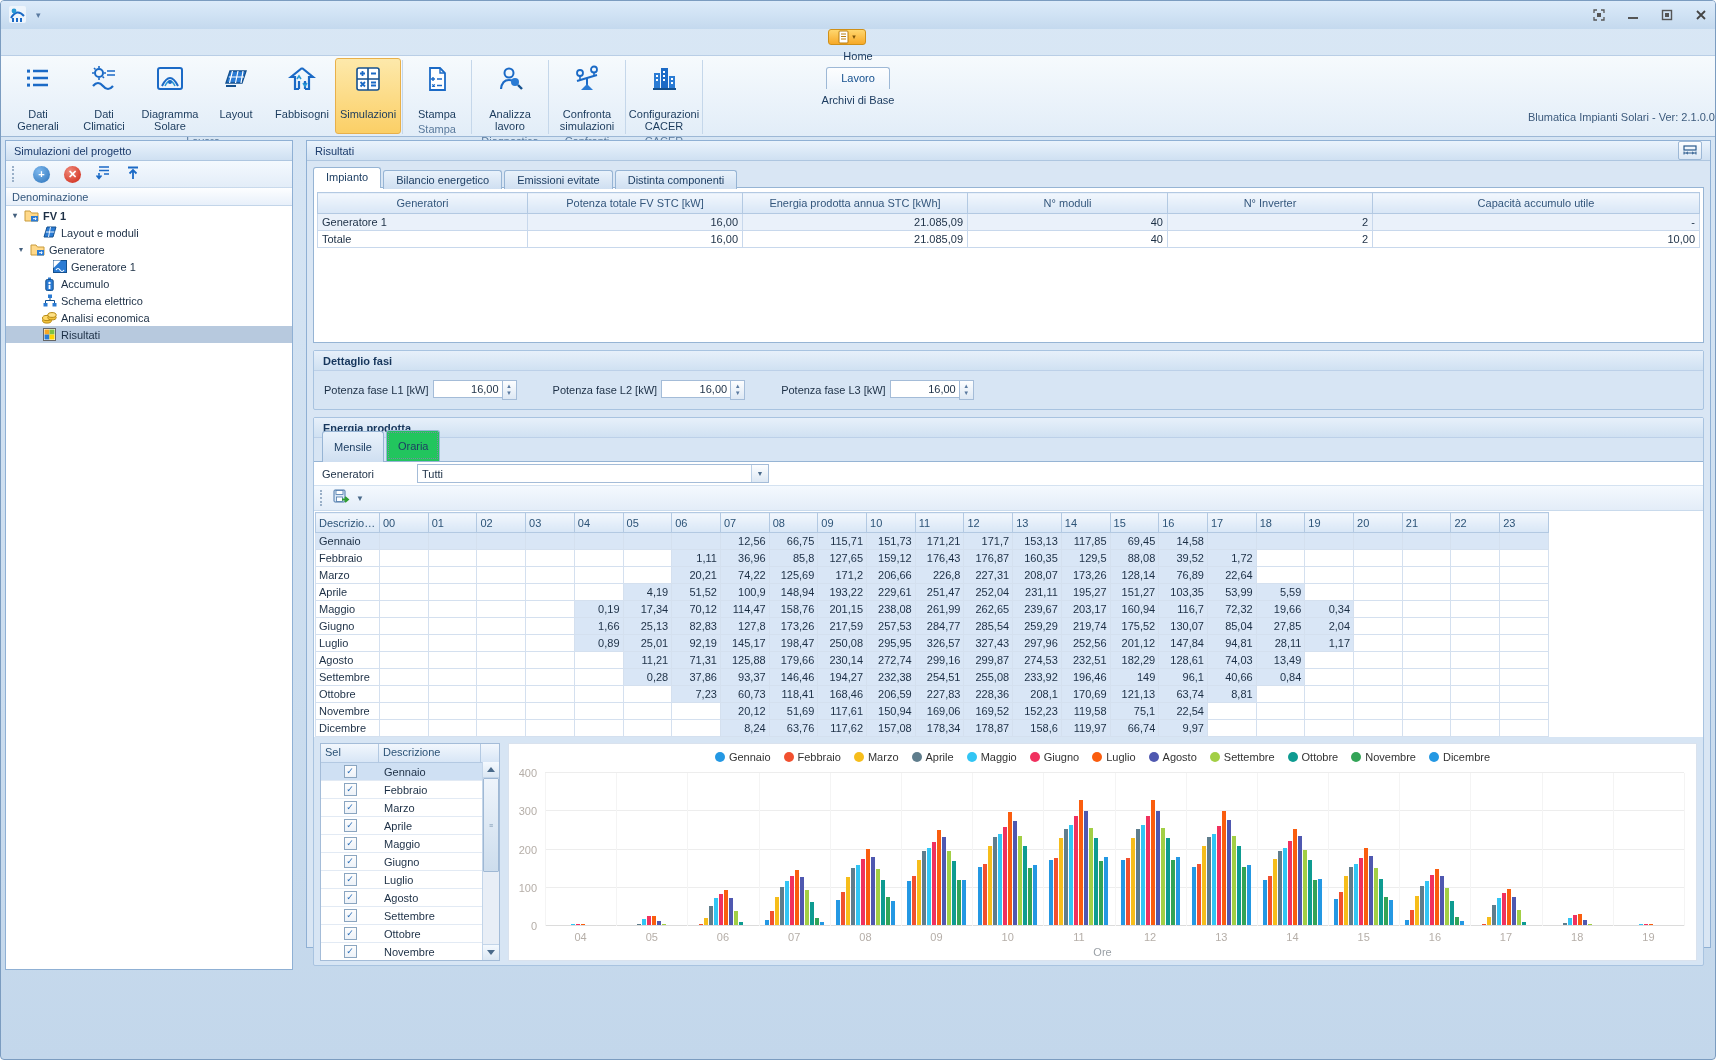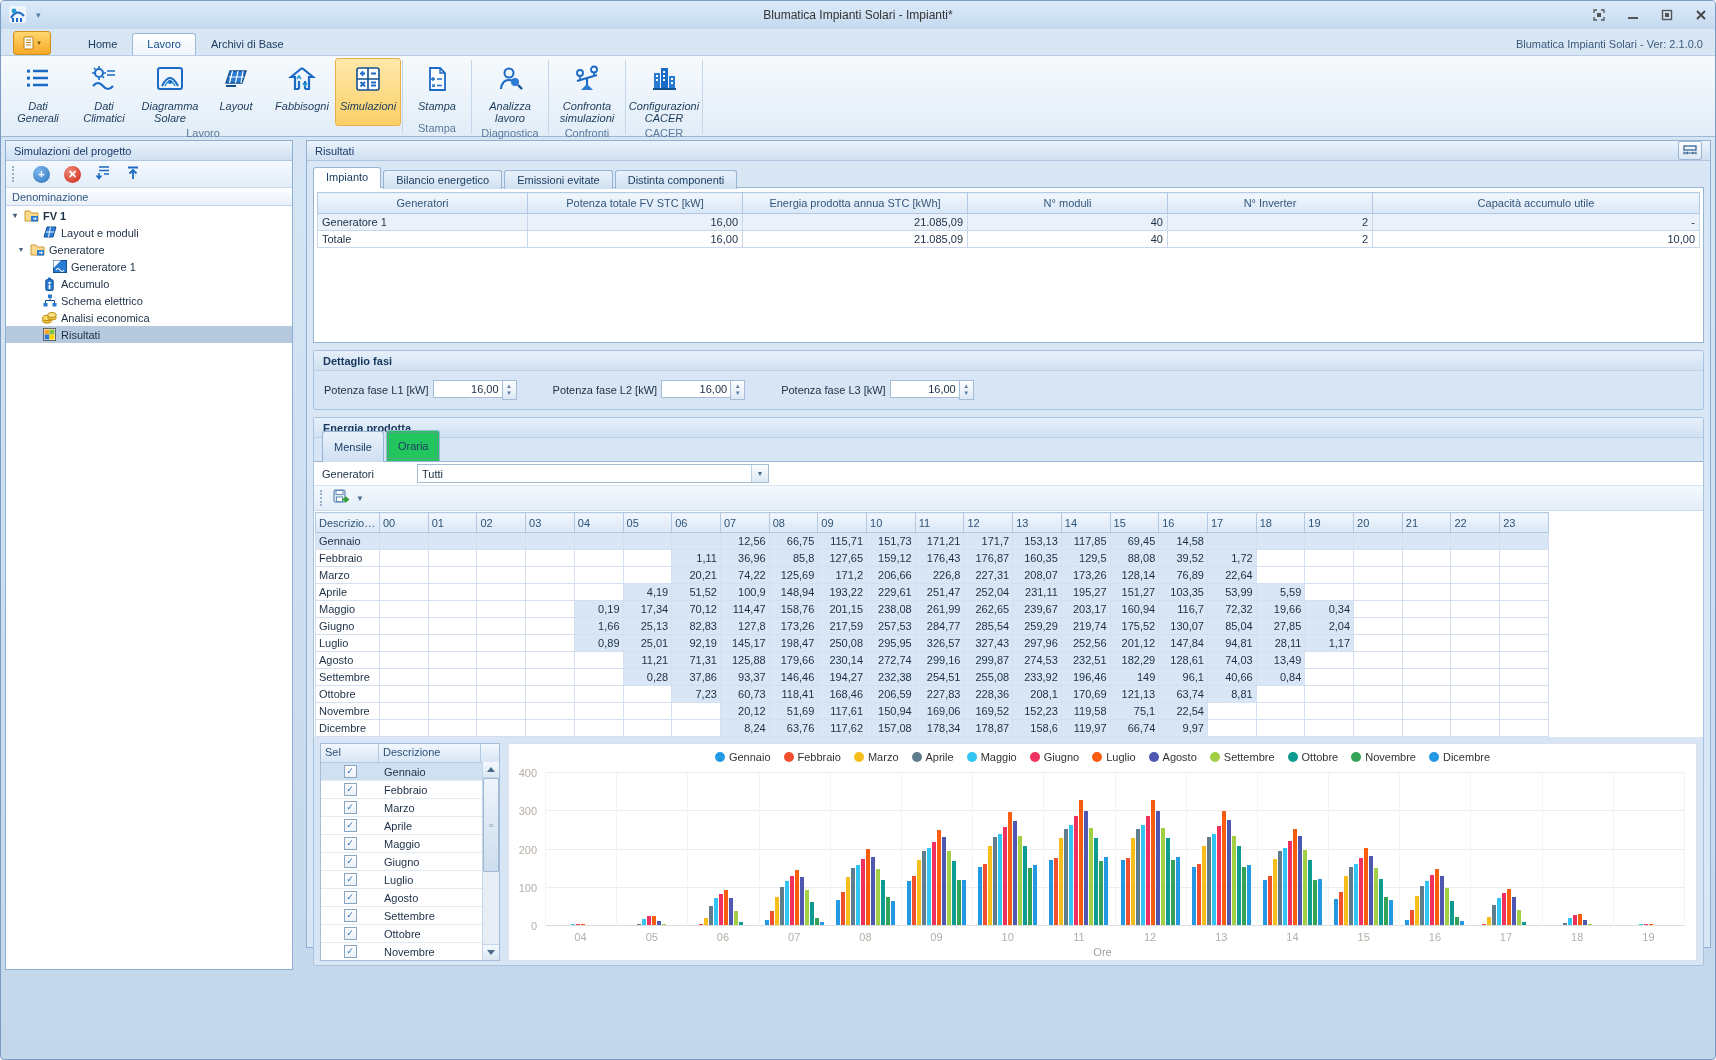--- a/index.html
+++ b/index.html
@@ -7,38 +7,38 @@
   .window{position:relative;width:1714px;height:1058px;border:1px solid #7b9cc0;border-radius:4px;
     background:linear-gradient(#d9e7f5,#c3d7eb);overflow:hidden;}
   
   .titlebar{height:28px;display:flex;align-items:center;padding:0 8px;
     background:linear-gradient(#dcebfa,#c4d9ee);position:relative;}
   .titlebar .title{position:absolute;left:0;right:0;text-align:center;color:#333;font-size:12px;pointer-events:none;}
   .qat-caret{margin-left:10px;color:#5a7aa0;font-size:9px;}
   .wincontrols{margin-left:auto;display:flex;gap:22px;align-items:center;z-index:2;}
   .wincontrols svg{display:block;}
   
-  .tabrow{height:26px;display:flex;align-items:flex-end;padding:0 12px;position:relative;}
+  .tabrow{height:26px;display:flex;align-items:center;padding:0 0;position:relative;flex-direction:column;}
   .appbtn{width:36px;height:22px;margin-right:22px;margin-bottom:0;border-radius:3px;border:1px solid #d09018;
     background:linear-gradient(#ffd76e,#f7a928);display:flex;align-items:center;justify-content:center;gap:2px;}
   .rtab{padding:4px 14px 5px 14px;color:#1d3c60;border:1px solid transparent;border-bottom:none;}
   .rtab.active{background:linear-gradient(#fdfeff,#eef5fc);border-color:#9db8d6;border-radius:3px 3px 0 0;color:#15508e;}
   .verlabel{margin-left:auto;color:#3c5a7c;padding-bottom:5px;}
   
   .ribbon{height:78px;background:linear-gradient(#f6fafd,#e2edf8);border-top:1px solid #b9cee6;
     border-bottom:1px solid #9db8d6;display:flex;align-items:stretch;padding:2px 4px 0 4px;}
   .rgroup{display:flex;flex-direction:column;}
   .rgroup-items{display:flex;align-items:stretch;flex:1;}
   .rgroup-label{text-align:center;color:#5a7a9c;padding:1px 8px 2px 8px;}
   .rsep{width:1px;background:#c5d7ea;margin:2px 1px;}
   .rbtn{width:62px;padding:3px 1px 1px 1px;display:flex;flex-direction:column;align-items:center;border:1px solid transparent;border-radius:3px;}
   .rbtn.wide{width:70px;}
   .rbtn.selected{background:linear-gradient(#fde9ab,#fbcf66);border-color:#e8b04a;}
   .ricon{height:34px;display:flex;align-items:center;justify-content:center;}
-  .rlabel{text-align:center;color:#1a3a5c;line-height:12px;margin-top:4px;font-style:italic;}
+  .rlabel{text-align:center;color:#1a3a5c;line-height:12px;margin-top:12px;}
   
   .content{display:flex;padding:3px 4px 0 4px;height:920px;gap:5px;}
   
   .left-panel{width:286px;height:828px;border:1px solid #8fb0d4;background:#fff;display:flex;flex-direction:column;}
   .panel-header{height:19px;background:linear-gradient(#eaf3fc,#cfe0f2);border-bottom:1px solid #aec6e0;
     color:#1a3a6b;display:flex;align-items:center;padding:0 8px;}
   .lp-toolbar{height:26px;background:linear-gradient(#f4f9fe,#e3edf8);border-bottom:1px solid #c9daec;
     display:flex;align-items:center;gap:14px;padding:0 6px;}
   .grip{width:3px;height:16px;border-left:2px dotted #9ab0c8;margin-right:2px;}
   .colheader{height:17px;background:linear-gradient(#fdfeff,#e8f0fa);border-bottom:1px solid #c3d5e9;
@@ -158,21 +158,20 @@
       <svg width="17" height="17" viewBox="0 0 17 17">
           <rect x="0" y="0" width="17" height="17" rx="2" fill="#eef5fc"></rect>
           <path d="M2 12 Q8 2 15 10" stroke="#1b6ac6" stroke-width="2" fill="none"></path>
           <circle cx="5" cy="5" r="2.4" fill="#2a9ad6"></circle>
           <rect x="3" y="12" width="2" height="4" fill="#1b6ac6"></rect>
           <rect x="7" y="12" width="2" height="4" fill="#1b6ac6"></rect>
           <rect x="11" y="12" width="2" height="4" fill="#1b6ac6"></rect>
         </svg>
     </span>
     <span class="qat-caret">▾</span>
-    <span class="title">Blumatica Impianti Solari - Impianti*</span>
     <span class="wincontrols">
       <span>
           <svg width="12" height="12" viewBox="0 0 12 12">
             <path d="M1 4 V1 H4 M8 1 H11 V4 M11 8 V11 H8 M4 11 H1 V8" stroke="#555" fill="none" stroke-width="1.3"></path>
             <rect x="4" y="4" width="4" height="4" fill="#555"></rect>
           </svg>
         </span>
       <span>
           <svg width="12" height="12" viewBox="0 0 12 12">
             <rect x="1" y="8" width="10" height="2" fill="#555"></rect>

